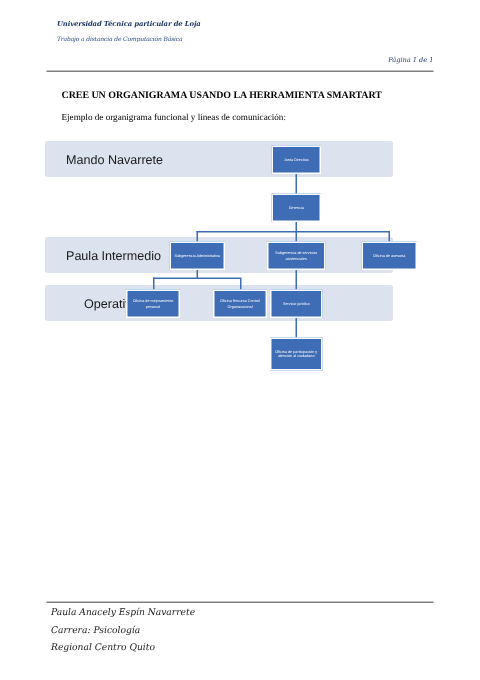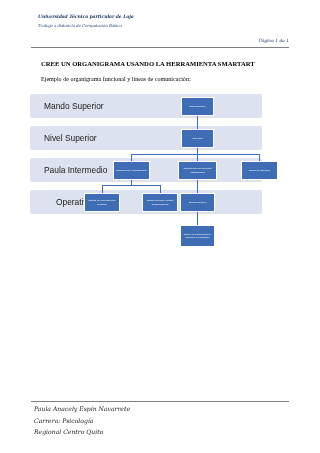--- a/index.html
+++ b/index.html
@@ -174,24 +174,21 @@
   </div>
   <div class="page-num">Página 1 de 1</div>
   <div class="hdr-rule"></div>
 
   <div class="doc-title">CREE UN ORGANIGRAMA USANDO LA HERRAMIENTA SMARTART</div>
   <div class="doc-subtitle">Ejemplo de organigrama funcional y líneas de comunicación:</div>
 
   <div class="chart">
 
     <div class="band band-0">
-      <span class="band-label">Mando Superior</span>
-    </div>
-    <div class="band band-1">
-      <span class="band-label">Nivel Superior</span>
+      <span class="band-label">Mando Navarrete</span>
     </div>
     <div class="band band-2">
       <span class="band-label">Paula Intermedio</span>
     </div>
     <div class="band band-3">
       <span class="band-label">Operativo</span>
     </div>
 
     <div class="connector conn-v" style="left:167px; top:22px; height:14px;"></div>
 

